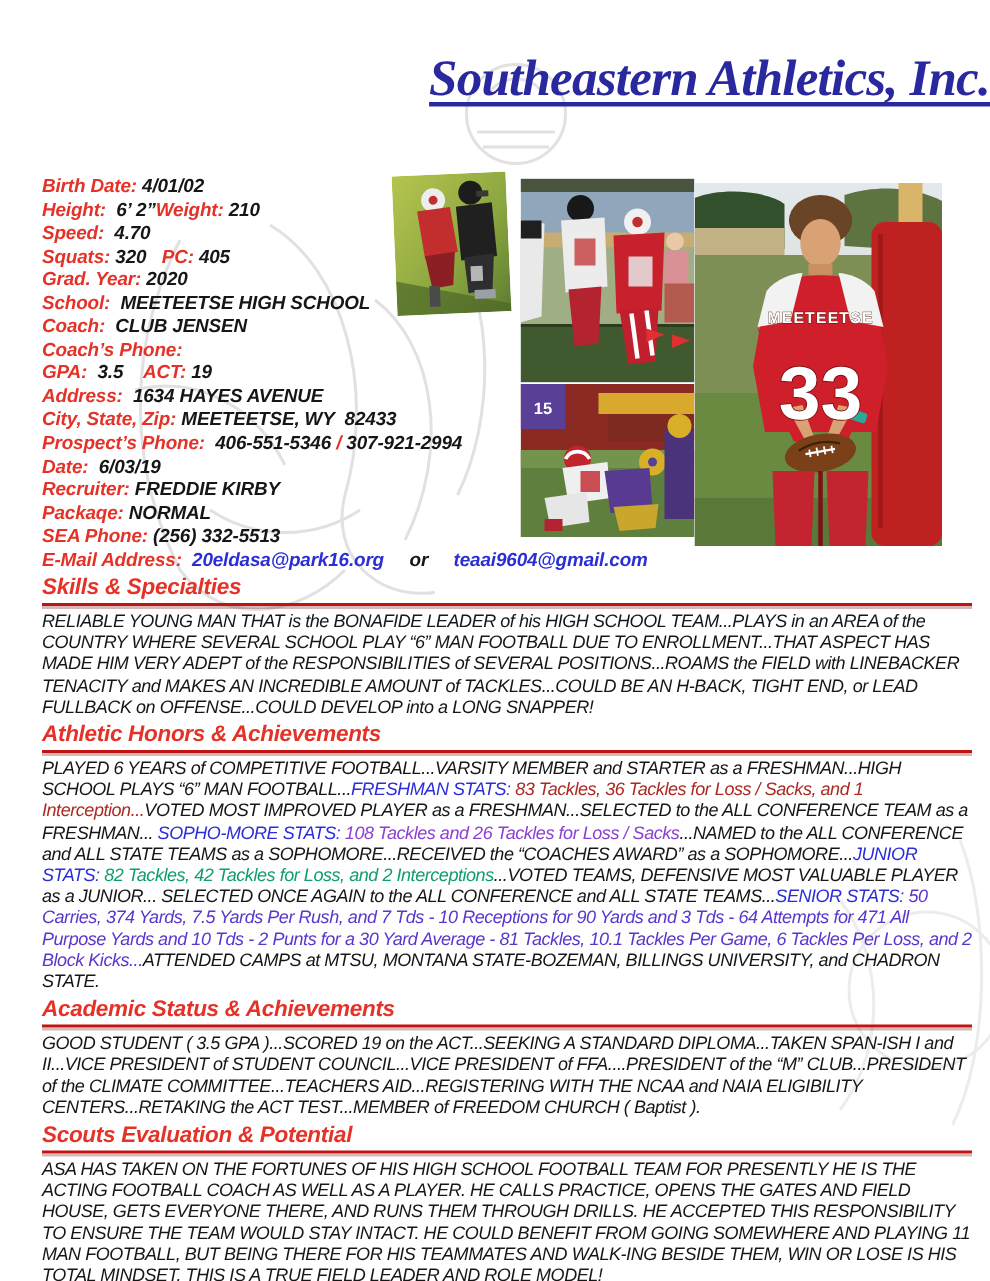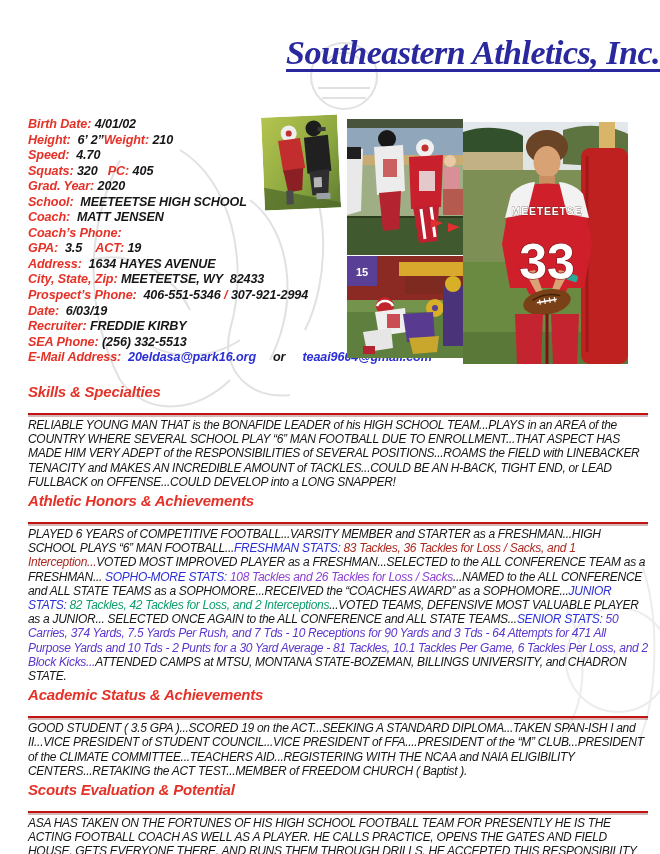--- a/index.html
+++ b/index.html
@@ -15,21 +15,21 @@
   .subtitle .lab{color:#e53228;}
   .subtitle .val{color:#141414;padding-left:7px;}
   
   .fields{position:absolute;left:28px;top:117px;width:470px;z-index:2;}
   .field-line{white-space:pre;font-style:italic;font-weight:bold;font-size:12.6px;
               line-height:15.55px;letter-spacing:-0.1px;}
   
   .sections{position:absolute;left:28px;top:383px;width:620px;z-index:2;}
   .sec-heading{font-size:15px;font-weight:bold;font-style:italic;color:#e53228;
                border-bottom:2px solid #c21313;box-shadow:0 2px 0 rgba(110,20,20,.30);
-               padding-bottom:13px;margin-bottom:3px;letter-spacing:-0.2px;}
+               padding-bottom:2px;margin-bottom:3px;letter-spacing:-0.2px;}
   .sec-body{font-size:12px;font-weight:normal;font-style:italic;color:#161616;
             line-height:14.2px;letter-spacing:-0.3px;white-space:pre-wrap;margin:0 0 3px 0;}
   .c-k{color:#161616;} .c-r{color:#e53228;} .c-b{color:#2b2ed6;}
   .c-dr{color:#ab2a22;} .c-p{color:#8c3fd2;text-align:center;} .c-g{color:#0f9e6b;} .c-v{color:#5b35cd;}
   
   .photo{position:absolute;z-index:3;overflow:hidden;}
   .photo svg{display:block;}
   #photo1{left:263px;top:116px;width:76px;height:93px;transform:rotate(-2.5deg);}
   #photo2{left:347px;top:119px;width:116px;height:136px;}
   #photo3{left:347px;top:256px;width:116px;height:102px;}
@@ -62,28 +62,29 @@
     <div class="title">Southeastern Athletics, Inc.</div>
   </div>
 
   <div class="fields" id="fields">
       <div class="field-line"><span class="c-r">Birth Date:</span><span class="c-k"> 4/01/02</span></div>
       <div class="field-line"><span class="c-r">Height:</span><span class="c-k">  6’ 2”</span><span class="c-r">Weight:</span><span class="c-k"> 210</span></div>
       <div class="field-line"><span class="c-r">Speed:</span><span class="c-k">  4.70</span></div>
       <div class="field-line"><span class="c-r">Squats:</span><span class="c-k"> 320   </span><span class="c-r">PC:</span><span class="c-k"> 405</span></div>
       <div class="field-line"><span class="c-r">Grad. Year:</span><span class="c-k"> 2020</span></div>
       <div class="field-line"><span class="c-r">School:</span><span class="c-k">  MEETEETSE HIGH SCHOOL</span></div>
-      <div class="field-line"><span class="c-r">Coach:</span><span class="c-k">  MATT JENSEN</span></div>
+      <div class="field-line"><span class="c-r">Coach:</span><span class="c-k">  CLUB JENSEN</span></div>
       <div class="field-line"><span class="c-r">Coach’s Phone:</span></div>
       <div class="field-line"><span class="c-r">GPA:</span><span class="c-k">  3.5    </span><span class="c-r">ACT:</span><span class="c-k"> 19</span></div>
       <div class="field-line"><span class="c-r">Address:</span><span class="c-k">  1634 HAYES AVENUE</span></div>
       <div class="field-line"><span class="c-r">City, State, Zip:</span><span class="c-k"> MEETEETSE, WY  82433</span></div>
       <div class="field-line"><span class="c-r">Prospect’s Phone:</span><span class="c-k">  406-551-5346 </span><span class="c-r">/</span><span class="c-k"> 307-921-2994</span></div>
       <div class="field-line"><span class="c-r">Date:</span><span class="c-k">  6/03/19</span></div>
       <div class="field-line"><span class="c-r">Recruiter:</span><span class="c-k"> FREDDIE KIRBY</span></div>
+      <div class="field-line"><span class="c-r">Packaqe:</span><span class="c-k"> NORMAL</span></div>
       <div class="field-line"><span class="c-r">SEA Phone:</span><span class="c-k"> (256) 332-5513</span></div>
       <div class="field-line"><span class="c-r">E-Mail Address:</span><span class="c-b">  20eldasa@park16.org</span><span class="c-k">     or     </span><span class="c-b">teaai9604@gmail.com</span></div>
     </div>
 
   <div class="sections" id="sections">
       <div class="sec-heading">Skills &amp; Specialties</div>
       <p class="sec-body"><span class="c-k">RELIABLE YOUNG MAN THAT is the BONAFIDE LEADER of his HIGH SCHOOL TEAM...PLAYS in an AREA of the COUNTRY WHERE SEVERAL SCHOOL PLAY “6” MAN FOOTBALL DUE TO ENROLLMENT...THAT ASPECT HAS MADE HIM VERY ADEPT of the RESPONSIBILITIES of SEVERAL POSITIONS...ROAMS the FIELD with LINEBACKER TENACITY and MAKES AN INCREDIBLE AMOUNT of TACKLES...COULD BE AN H-BACK, TIGHT END, or LEAD FULLBACK on OFFENSE...COULD DEVELOP into a LONG SNAPPER!</span></p>
       <div class="sec-heading">Athletic Honors &amp; Achievements</div>
       <p class="sec-body"><span class="c-k">PLAYED 6 YEARS of COMPETITIVE FOOTBALL...VARSITY MEMBER and STARTER as a FRESHMAN...HIGH SCHOOL PLAYS “6” MAN FOOTBALL...</span><span class="c-b">FRESHMAN STATS:</span><span class="c-dr"> 83 Tackles, 36 Tackles for Loss / Sacks, and 1 Interception...</span><span class="c-k">VOTED MOST IMPROVED PLAYER as a FRESHMAN...SELECTED to the ALL CONFERENCE TEAM as a FRESHMAN... </span><span class="c-b">SOPHO-MORE STATS:</span><span class="c-p"> 108 Tackles and 26 Tackles for Loss / Sacks</span><span class="c-k">...NAMED to the ALL CONFERENCE and ALL STATE TEAMS as a SOPHOMORE...RECEIVED the “COACHES AWARD” as a SOPHOMORE...</span><span class="c-b">JUNIOR STATS:</span><span class="c-g"> 82 Tackles, 42 Tackles for Loss, and 2 Interceptions</span><span class="c-k">...VOTED TEAMS, DEFENSIVE MOST VALUABLE PLAYER as a JUNIOR... SELECTED ONCE AGAIN to the ALL CONFERENCE and ALL STATE TEAMS...</span><span class="c-b">SENIOR STATS:</span><span class="c-v"> 50 Carries, 374 Yards, 7.5 Yards Per Rush, and 7 Tds - 10 Receptions for 90 Yards and 3 Tds - 64 Attempts for 471 All Purpose Yards and 10 Tds - 2 Punts for a 30 Yard Average - 81 Tackles, 10.1 Tackles Per Game, 6 Tackles Per Loss, and 2 Block Kicks...</span><span class="c-k">ATTENDED CAMPS at MTSU, MONTANA STATE-BOZEMAN, BILLINGS UNIVERSITY, and CHADRON STATE.</span></p>
       <div class="sec-heading">Academic Status  &amp; Achievements</div>

